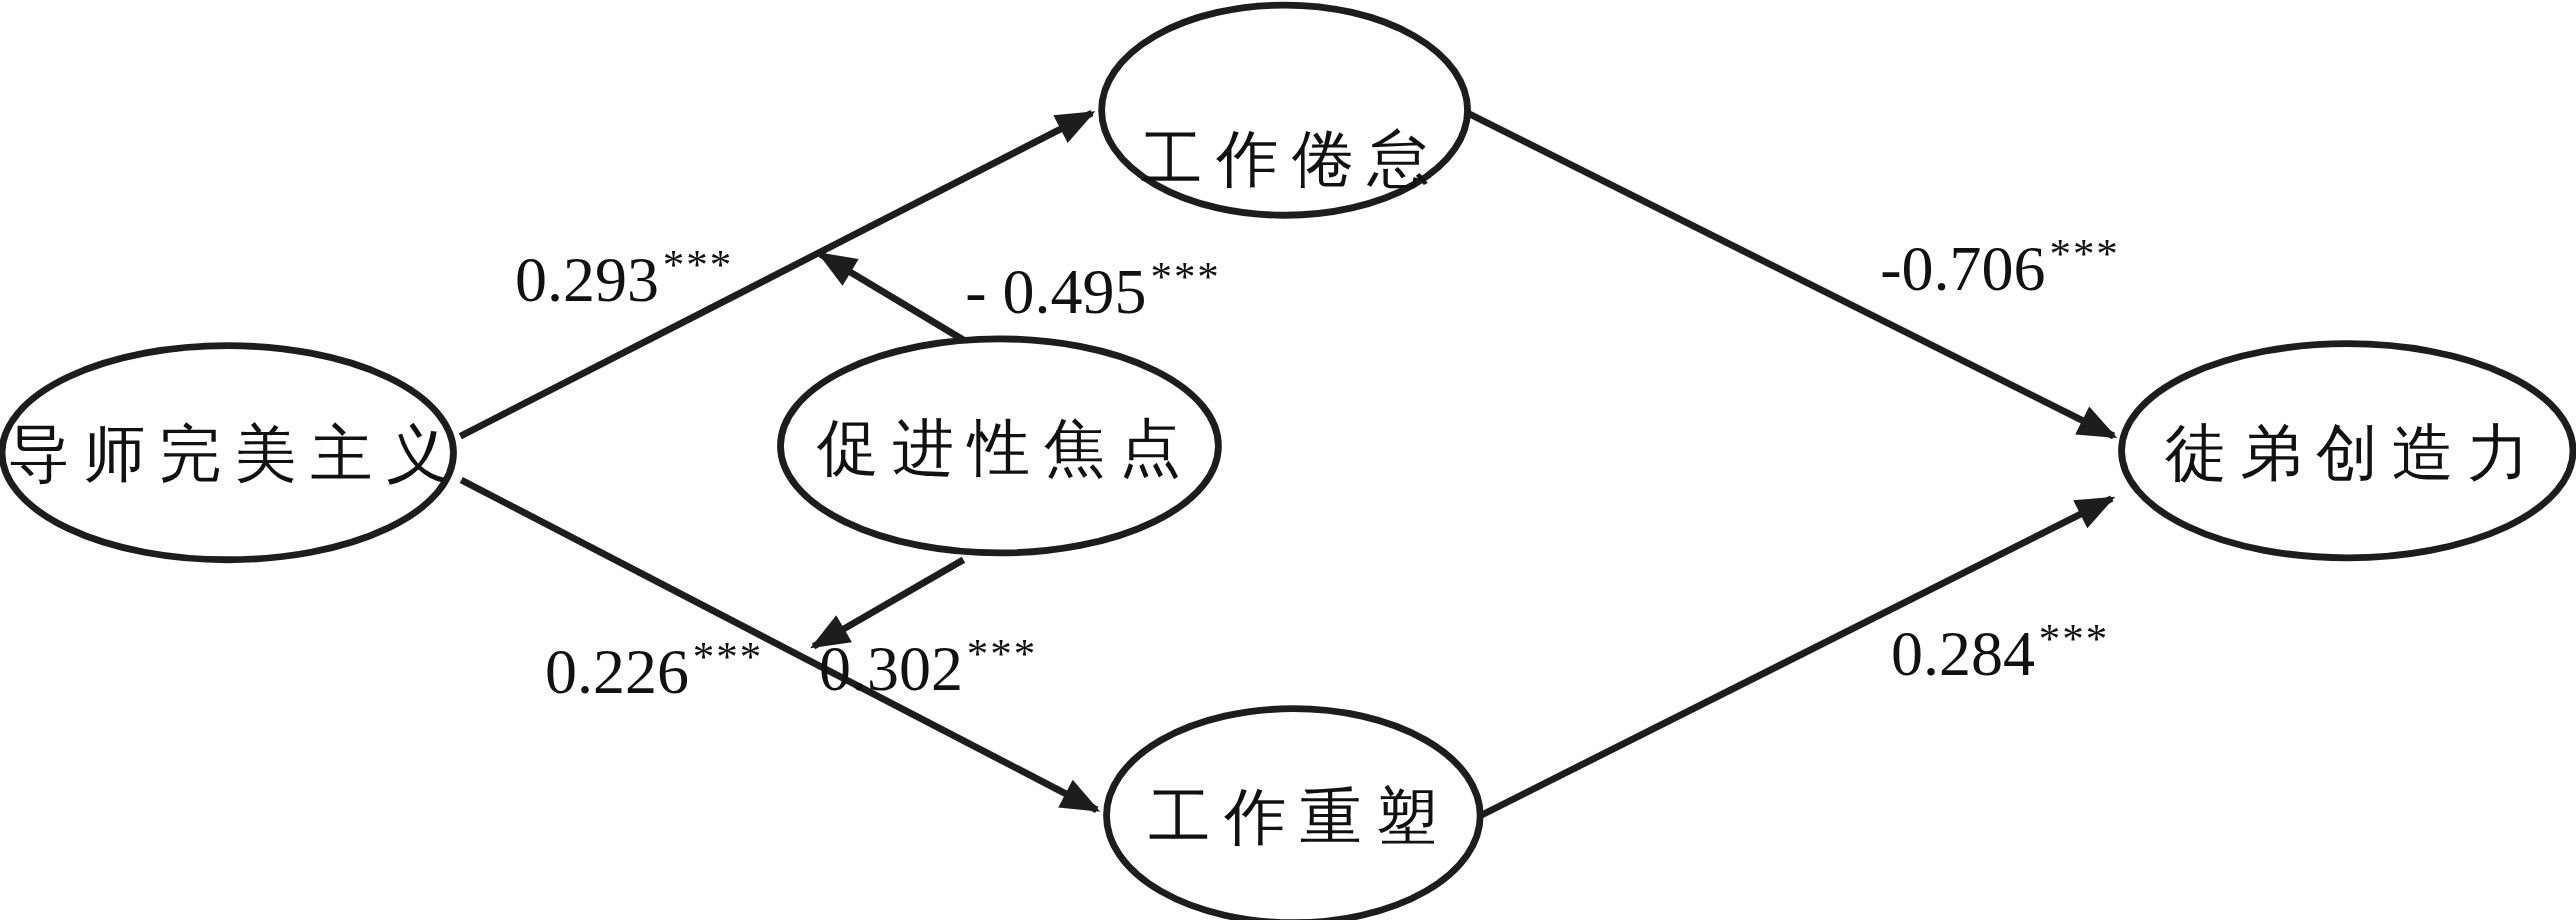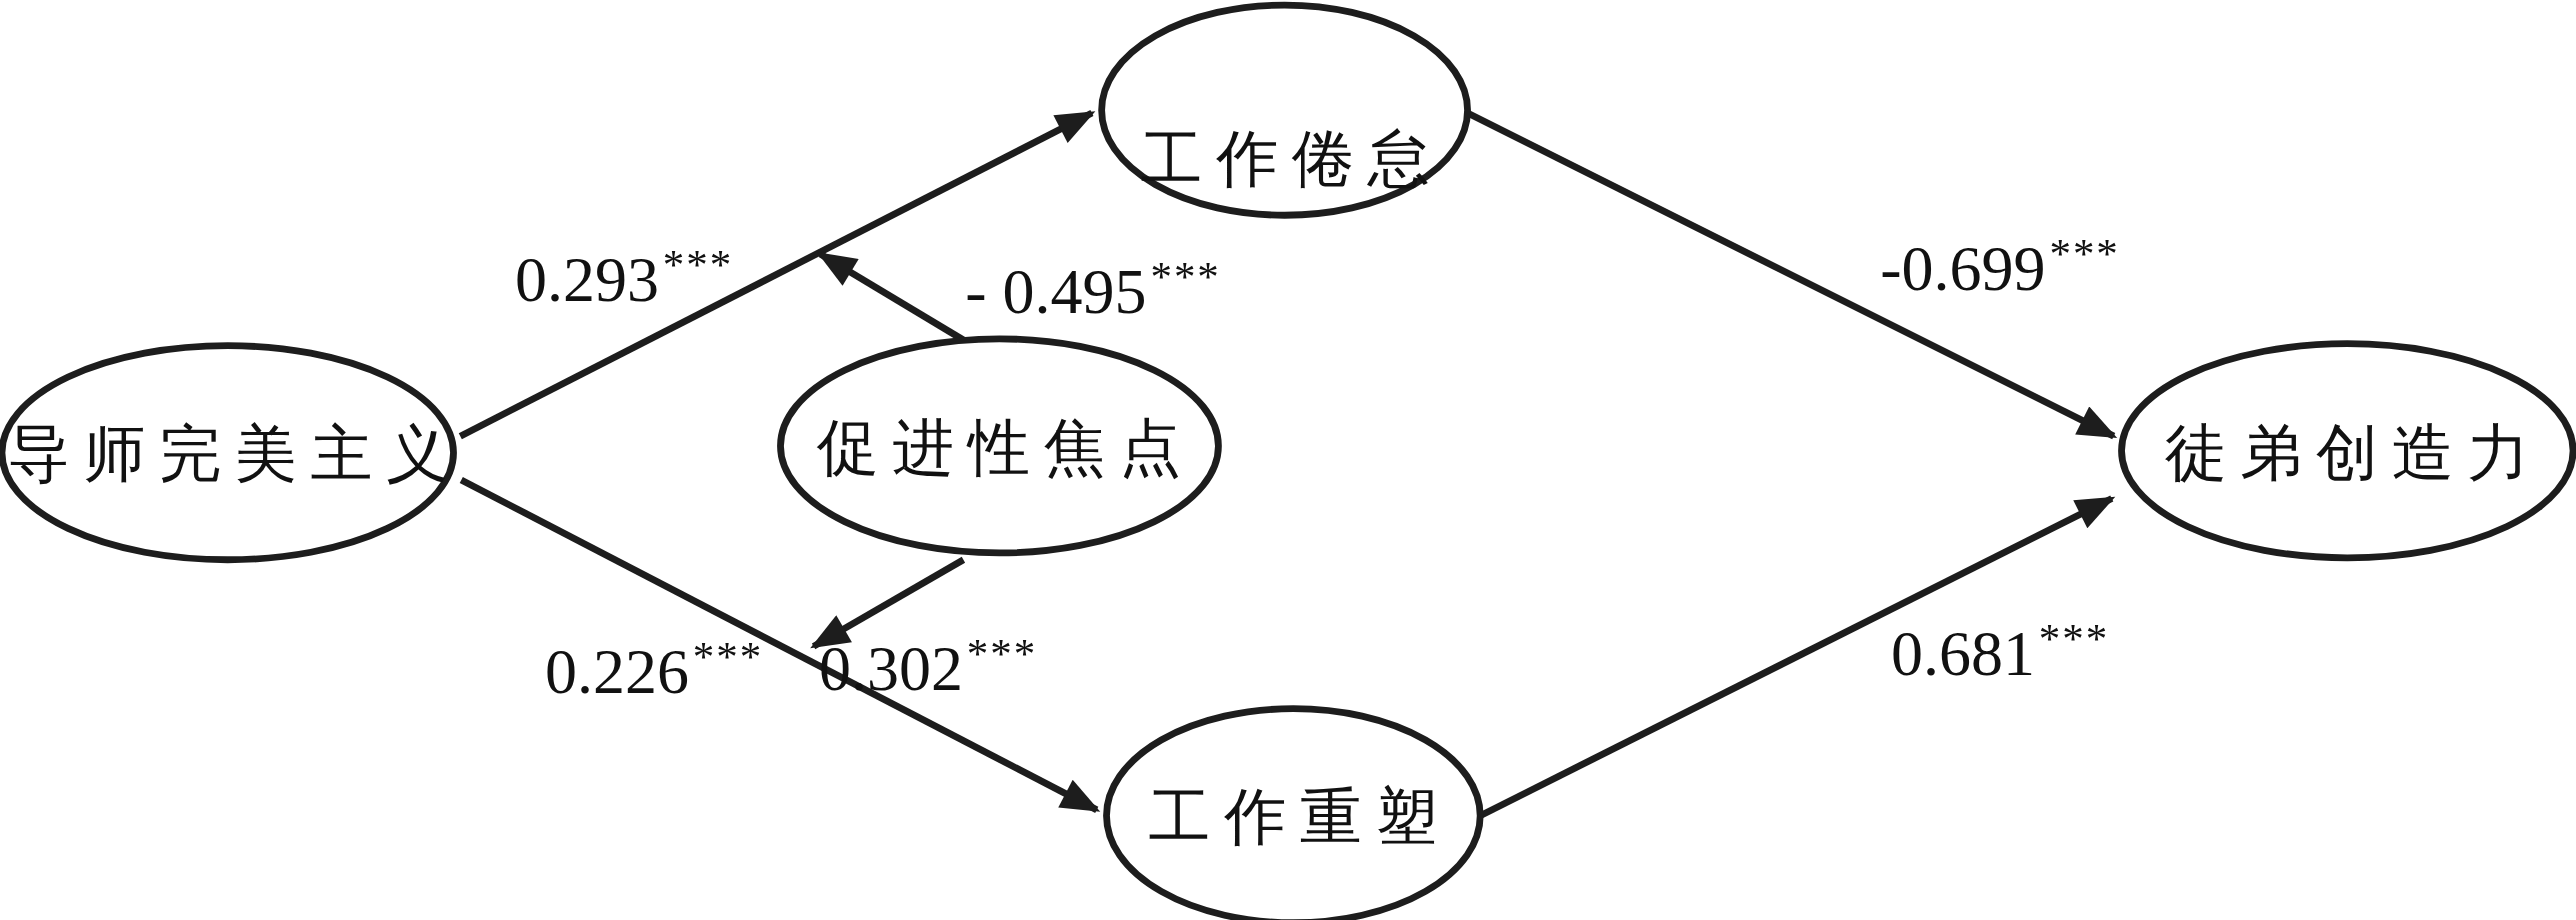--- a/index.html
+++ b/index.html
@@ -71,25 +71,25 @@
 
   <div class="coef" style="left:624px;top:280px;">
     <span>0.293</span><sup>***</sup>
   </div>
 
   <div class="coef" style="left:654px;top:672px;">
     <span>0.226</span><sup>***</sup>
   </div>
 
   <div class="coef" style="left:2000px;top:269px;">
-    <span>-0.699</span><sup>***</sup>
+    <span>-0.706</span><sup>***</sup>
   </div>
 
   <div class="coef" style="left:2000px;top:654px;">
-    <span>0.681</span><sup>***</sup>
+    <span>0.284</span><sup>***</sup>
   </div>
 
   <div class="coef" style="left:1093px;top:292px;">
     <span>- 0.495</span><sup>***</sup>
   </div>
 
   <div class="coef" style="left:928px;top:629px;margin-top:40px;">
     <span>0.302</span><sup>***</sup>
   </div>
 

